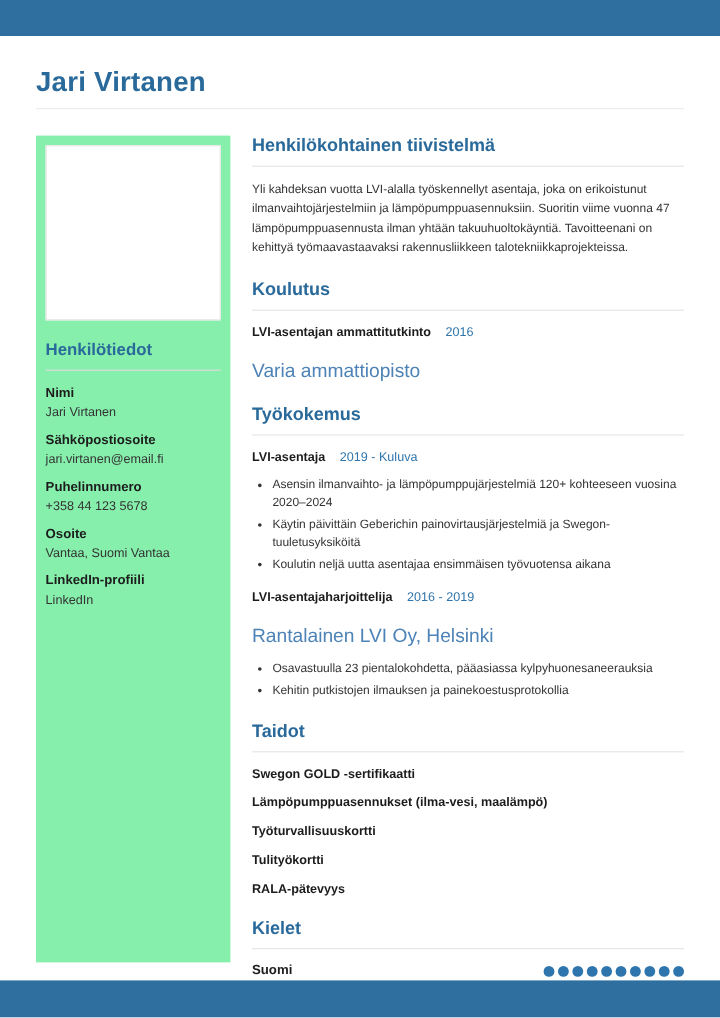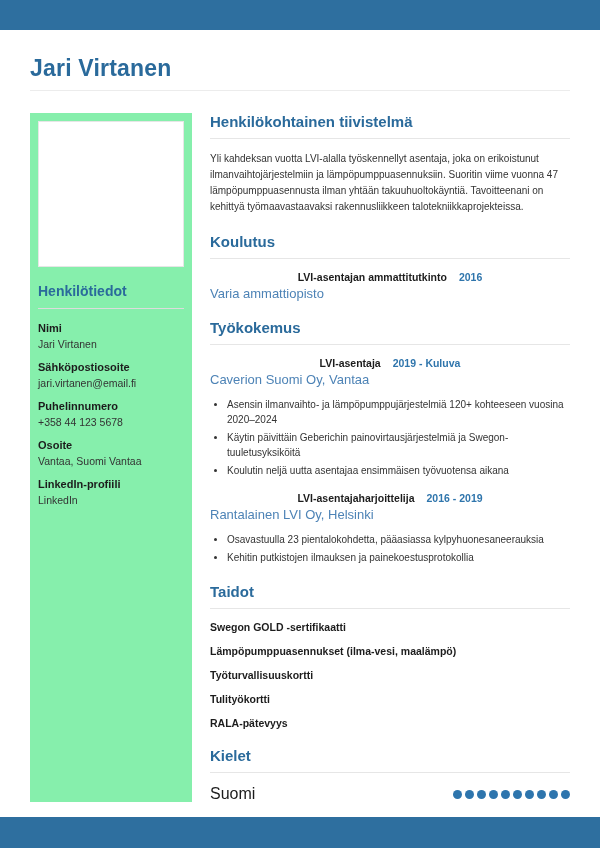--- a/index.html
+++ b/index.html
@@ -22,31 +22,31 @@
   .fields{margin-top:13px}
   .field{margin-bottom:11px}
   .field-label{font-weight:bold;font-size:11px;color:#1c1c1c;margin-bottom:4px}
   .field-value{font-size:10.5px;color:#333}
   
   .main{flex:1;margin-left:18px;min-width:0}
   .section{margin-bottom:18px}
   .section-heading{font-size:15px;font-weight:bold;color:#2a6a9b;margin:0 0 12px;padding-bottom:8px;border-bottom:1px solid #e6e6e6}
   .summary-text{margin:0;font-size:10px;line-height:16px;color:#333}
   .entry{margin-bottom:14px}
-  .entry-head{display:flex;justify-content:center;align-items:baseline}
+  .entry-head{display:flex;justify-content:flex-start;align-items:baseline}
   .entry-title{font-size:10.5px;font-weight:bold;color:#1c1c1c}
-  .entry-date{font-size:10.5px;font-weight:bold;color:#2f75ac;white-space:nowrap;margin-left:12px}
-  .entry-sub{font-size:13px;color:#4d83b6;margin-top:3px}
+  .entry-date{font-size:10.5px;font-weight:normal;color:#2f75ac;white-space:nowrap;margin-left:12px}
+  .entry-sub{font-size:16px;color:#4d83b6;margin-top:18px}
   .bullets{margin:10px 0 0;padding-left:17px;list-style:disc}
   .bullets li{font-size:10px;line-height:15px;color:#333;margin-bottom:3px}
   .skills-list{list-style:none;margin:0;padding:0}
   .skills-list li{font-size:10.5px;font-weight:bold;color:#1c1c1c;margin-bottom:12px}
   .skills-list li:last-child{margin-bottom:16px}
   .lang-row{display:flex;justify-content:space-between;align-items:center}
-  .lang-name{font-size:16px;font-weight:normal;color:#1c1c1c}
+  .lang-name{font-size:11px;font-weight:bold;color:#1c1c1c}
   .dots{display:flex;gap:3px}
   .dot{width:9px;height:9px;border-radius:50%;background:#2e75ad}
 </style>
 </head>
 <body>
 
 <div class="top-bar"></div>
 
 <div class="page">
   <h1 class="name">Jari Virtanen</h1>
@@ -109,21 +109,20 @@
 
       <section class="section">
         <h2 class="section-heading">Työkokemus</h2>
         <div>
 
             <div class="entry">
               <div class="entry-head">
                 <span class="entry-title">LVI-asentaja</span>
                 <span class="entry-date">2019 - Kuluva</span>
               </div>
-              <div class="entry-sub">Caverion Suomi Oy, Vantaa</div>
               <ul class="bullets">
 
                   <li>Asensin ilmanvaihto- ja lämpöpumppujärjestelmiä 120+ kohteeseen vuosina 2020–2024</li>
 
                   <li>Käytin päivittäin Geberichin painovirtausjärjestelmiä ja Swegon-tuuletusyksiköitä</li>
 
                   <li>Koulutin neljä uutta asentajaa ensimmäisen työvuotensa aikana</li>
                 </ul>
             </div>
 

